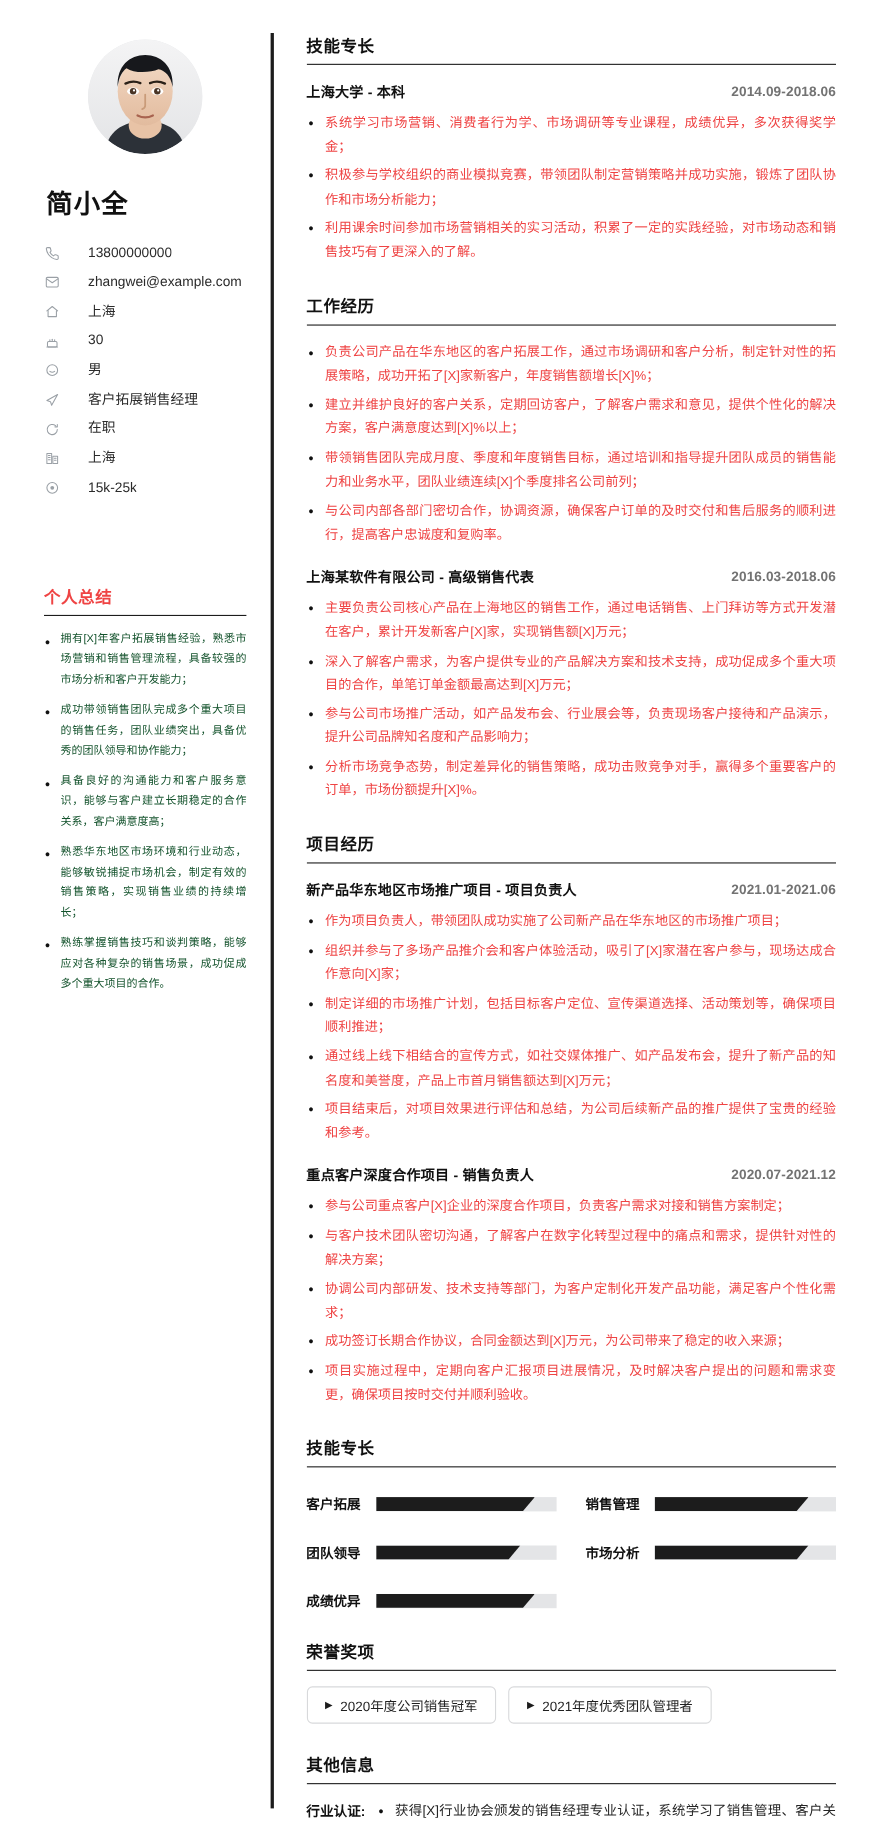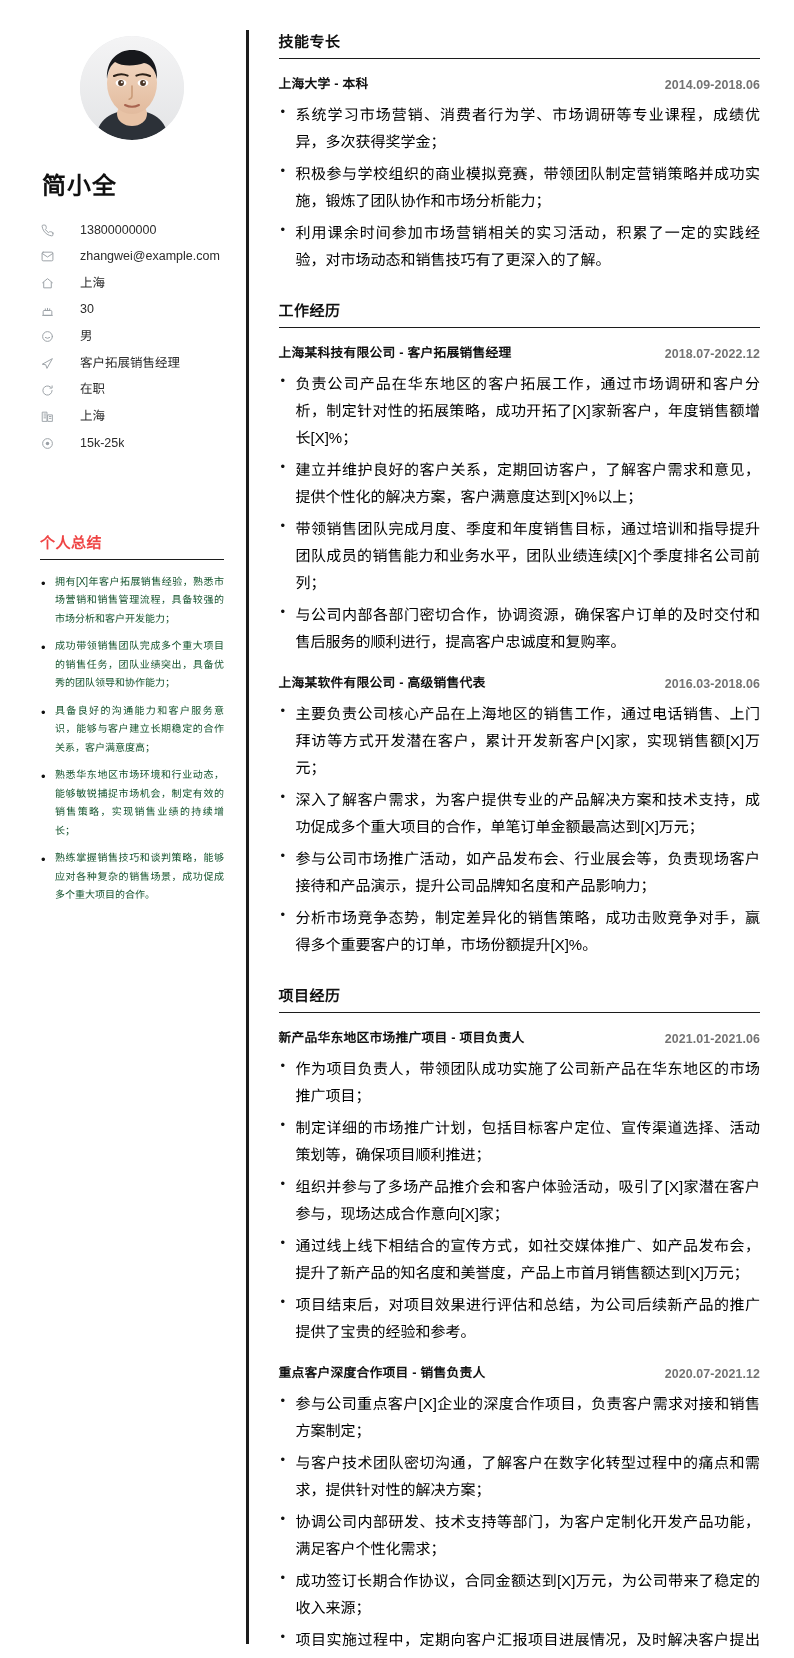--- a/index.html
+++ b/index.html
@@ -132,44 +132,44 @@
     margin-bottom: 14px;
     letter-spacing: .5px;
   }
 
   .entry { margin-bottom: 17px; }
   .entry:last-child { margin-bottom: 2px; }
 
   .entry-head {
     display: flex;
     justify-content: space-between;
-    align-items: flex-end;
+    align-items: center;
     gap: 14px;
     margin-bottom: 9px;
   }
   .entry-title {
     font-size: 12.8px;
     font-weight: 700;
     color: #111;
     letter-spacing: .2px;
   }
   .entry-date {
     font-size: 12.4px;
     font-weight: 700;
     color: #737373;
     white-space: nowrap;
     letter-spacing: .1px;
   }
 
   .bullets { list-style: none; }
   .bullets li {
     position: relative;
-    font-size: 15px;
+    font-size: 12px;
     line-height: 1.8;
-    color: #000000;
+    color: #ef4444;
     padding-left: 17px;
     margin-bottom: 5px;
     text-align: justify;
   }
   .bullets li::before {
     content: "•";
     position: absolute;
     left: 2px;
     top: -1px;
     font-size: 13px;
@@ -425,24 +425,20 @@
           <li>积极参与学校组织的商业模拟竞赛，带领团队制定营销策略并成功实施，锻炼了团队协作和市场分析能力；</li>
           <li>利用课余时间参加市场营销相关的实习活动，积累了一定的实践经验，对市场动态和销售技巧有了更深入的了解。</li>
         </ul>
       </div>
     </section>
 
     <section class="section">
       <h2 class="section-title">工作经历</h2>
 
       <div class="entry">
-        <div class="entry-head">
-          <span class="entry-title">上海某科技有限公司 - 客户拓展销售经理</span>
-          <span class="entry-date">2018.07-2022.12</span>
-        </div>
         <ul class="bullets">
           <li>负责公司产品在华东地区的客户拓展工作，通过市场调研和客户分析，制定针对性的拓展策略，成功开拓了[X]家新客户，年度销售额增长[X]%；</li>
           <li>建立并维护良好的客户关系，定期回访客户，了解客户需求和意见，提供个性化的解决方案，客户满意度达到[X]%以上；</li>
           <li>带领销售团队完成月度、季度和年度销售目标，通过培训和指导提升团队成员的销售能力和业务水平，团队业绩连续[X]个季度排名公司前列；</li>
           <li>与公司内部各部门密切合作，协调资源，确保客户订单的及时交付和售后服务的顺利进行，提高客户忠诚度和复购率。</li>
         </ul>
       </div>
 
       <div class="entry">
         <div class="entry-head">
@@ -461,22 +457,22 @@
     <section class="section">
       <h2 class="section-title">项目经历</h2>
 
       <div class="entry">
         <div class="entry-head">
           <span class="entry-title">新产品华东地区市场推广项目 - 项目负责人</span>
           <span class="entry-date">2021.01-2021.06</span>
         </div>
         <ul class="bullets">
           <li>作为项目负责人，带领团队成功实施了公司新产品在华东地区的市场推广项目；</li>
+          <li>组织并参与了多场产品推介会和客户体验活动，吸引了[X]家潜在客户参与，现场达成合作意向[X]家；</li>
           <li>制定详细的市场推广计划，包括目标客户定位、宣传渠道选择、活动策划等，确保项目顺利推进；</li>
-          <li>组织并参与了多场产品推介会和客户体验活动，吸引了[X]家潜在客户参与，现场达成合作意向[X]家；</li>
           <li>通过线上线下相结合的宣传方式，如社交媒体推广、如产品发布会，提升了新产品的知名度和美誉度，产品上市首月销售额达到[X]万元；</li>
           <li>项目结束后，对项目效果进行评估和总结，为公司后续新产品的推广提供了宝贵的经验和参考。</li>
         </ul>
       </div>
 
       <div class="entry">
         <div class="entry-head">
           <span class="entry-title">重点客户深度合作项目 - 销售负责人</span>
           <span class="entry-date">2020.07-2021.12</span>
         </div>

